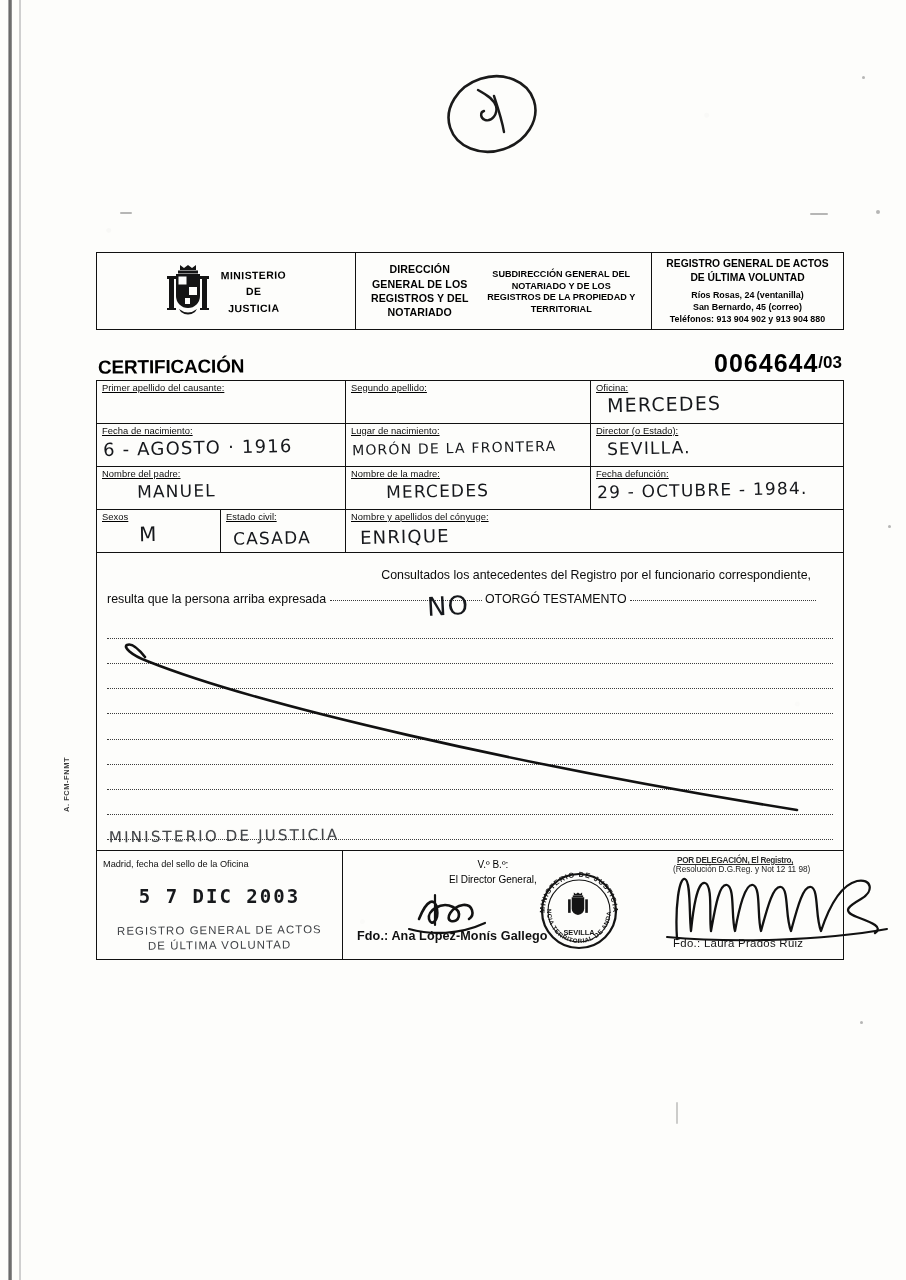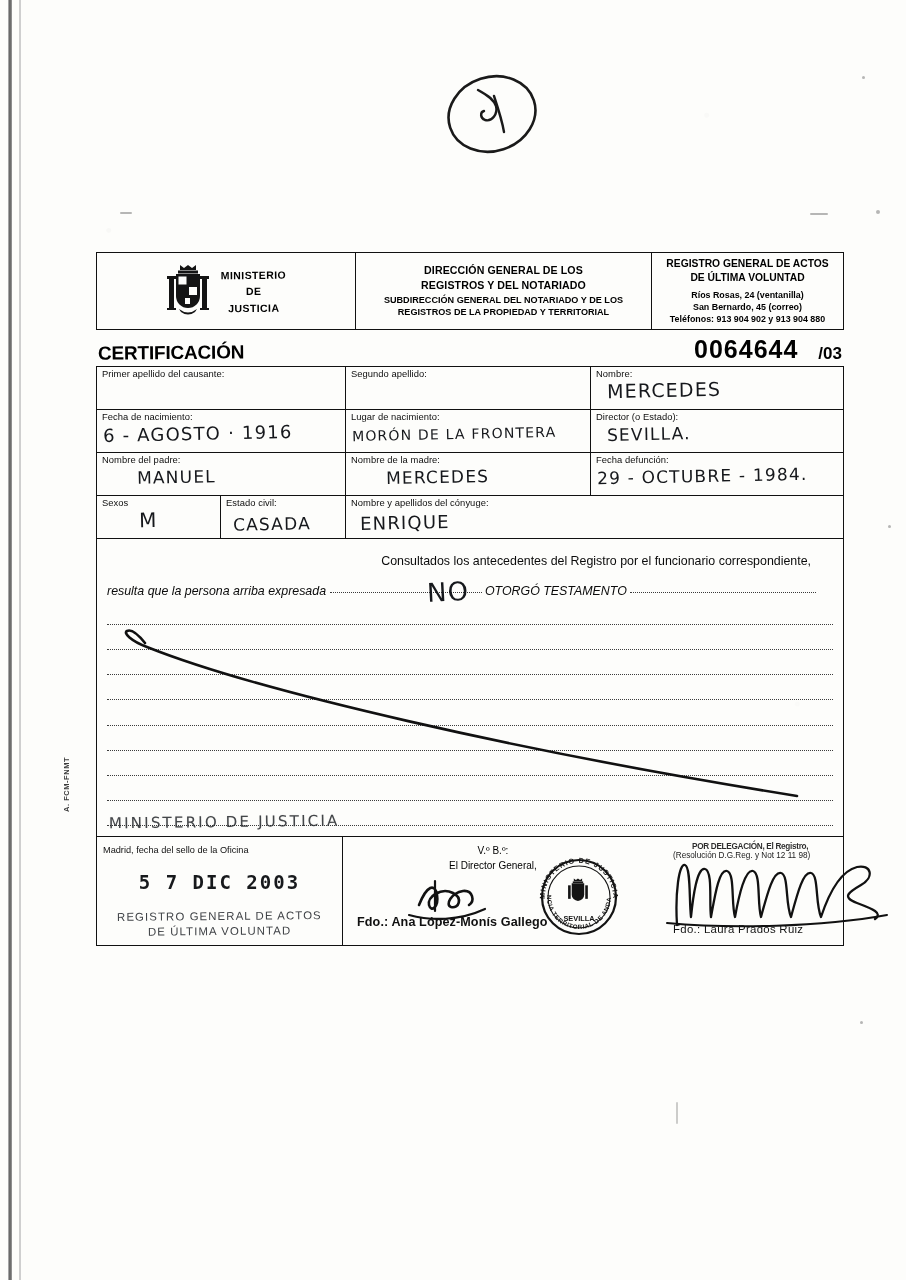--- a/index.html
+++ b/index.html
@@ -27,55 +27,55 @@
 
   
   #pagemark{position:absolute;left:432px;top:56px;width:120px;height:120px;}
 
   
   #cert{position:absolute;left:96px;top:252px;width:748px;}
 
   .hdr{display:flex;border:1.6px solid #111;}
   .hdr-c{padding:4px 6px;display:flex;align-items:center;justify-content:center;}
   .hdr-c.c1{width:246px;border-right:1.6px solid #111;gap:10px;}
-  .hdr-c.c2{width:283px;border-right:1.6px solid #111;flex-direction:column;}
+  .hdr-c.c2{width:283px;border-right:1.6px solid #111;flex-direction:row;}
   .hdr-c.c3{flex:1;flex-direction:column;}
   .coat{width:46px;height:58px;flex:none;}
   .minjust{font-size:10.5px;font-weight:bold;line-height:1.55;text-align:center;
            letter-spacing:.4px;transform:rotate(-.6deg);}
   .t1{font-size:10.6px;font-weight:bold;line-height:1.35;text-align:center;letter-spacing:.1px;}
   .t2{font-size:9.1px;font-weight:bold;line-height:1.3;text-align:center;margin-top:3px;letter-spacing:0;}
   .t3{font-size:10.3px;font-weight:bold;line-height:1.35;text-align:center;}
   .t4{font-size:8.9px;font-weight:bold;line-height:1.35;text-align:center;margin-top:4px;}
 
   .certrow{display:flex;align-items:flex-end;justify-content:space-between;
-           margin-top:5px;padding:0 2px 2px 2px;}
+           margin-top:19px;padding:0 2px 2px 2px;}
   #certtitle{font-size:19px;font-weight:bold;letter-spacing:-.2px;transform:rotate(-.5deg);}
-  .certnum{display:flex;align-items:flex-end;gap:20px;}
+  .certnum{display:flex;align-items:center;}
   #certnumber{font-size:25px;font-weight:bold;letter-spacing:1px;}
   #certsuffix{font-size:17px;font-weight:bold;}
 
   
   .ftable{border:1.4px solid #111;border-top:1.4px solid #111;}
-  .frow{display:flex;border-bottom:1.3px solid #111;height:42px;}
+  .frow{display:flex;border-bottom:1.3px solid #111;height:42px;text-decoration:underline;}
   .frow:last-child{border-bottom:none;}
   .fc{position:relative;padding:1px 5px;box-sizing:border-box;overflow:hidden;}
   .fc+.fc{border-left:1.3px solid #111;}
   .lbl{font-size:9.4px;color:#0e0e0e;letter-spacing:.05px;white-space:nowrap;}
   .val{position:absolute;font-size:17px;}
 
   .w1{width:248px;} .w2{width:245px;} .w3{flex:1;}
   .s1{width:123px;} .s2{width:125px;} .s3{flex:1;}
 
   
   #bodybox{border:1.5px solid #111;border-top:none;height:298px;position:relative;
            padding:16px 26px 0 10px;box-sizing:border-box;}
   .para{font-size:12.4px;line-height:1.05;color:#0b0b0b;}
   .para .l1{display:block;text-align:right;padding-right:6px;}
-  .para .l2{display:block;margin-top:17px;white-space:nowrap;font-style:italic;}
+  .para .l2{display:block;margin-top:11px;white-space:nowrap;}
   .dots{display:inline-block;border-bottom:1.5px dotted #3a3a3a;vertical-align:2px;}
   #noword{position:absolute;left:330px;top:38px;font-size:26px;transform:rotate(-3deg);}
   .rulewrap{position:absolute;left:10px;right:10px;top:84px;}
   .rule{height:1px;border-bottom:1.4px dotted #3c3c3c;margin-bottom:23.2px;}
   #strike{position:absolute;left:0;top:52px;width:728px;height:230px;pointer-events:none;}
 
   
   #footer{border:1.5px solid #111;border-top:none;display:flex;height:108px;}
   .fleft{width:246px;border-right:1.5px solid #111;position:relative;padding:8px 6px;box-sizing:border-box;}
   .fright{flex:1;position:relative;}
@@ -88,21 +88,21 @@
   #stampdate{font-family:"DejaVu Sans Mono","Liberation Mono",monospace;font-size:19px;
              font-weight:bold;letter-spacing:2px;text-align:center;margin-top:16px;color:#17191c;}
   .stampreg{text-align:center;margin-top:16px;font-size:11.4px;line-height:1.35;
             letter-spacing:1.1px;color:#2b2e33;opacity:.9;transform:rotate(-.5deg);}
 
   .vb{position:absolute;left:106px;top:6px;text-align:center;font-size:10px;line-height:1.5;}
   #fdo1{position:absolute;left:14px;top:78px;font-size:12.6px;font-weight:bold;
         letter-spacing:.1px;color:#101010;}
   #fdo2{position:absolute;left:330px;top:86px;font-size:11.4px;color:#141414;letter-spacing:.3px;}
   .deleg{position:absolute;left:330px;top:4px;font-size:8.2px;line-height:1.45;color:#1a1a1a;}
-  .deleg .ov{position:absolute;left:19px;top:0;font-weight:bold;letter-spacing:-.3px;opacity:.92;}
+  .deleg .ov{position:absolute;left:4px;top:0;font-weight:bold;letter-spacing:-.3px;opacity:.92;text-decoration:underline;}
   #seal{position:absolute;left:190px;top:14px;width:92px;height:92px;}
   #sig1{position:absolute;left:58px;top:38px;width:120px;height:50px;}
   #sig2{position:absolute;left:318px;top:16px;width:260px;height:78px;}
 
   .vtext{position:absolute;left:62px;top:812px;width:90px;
          transform:rotate(-90deg);transform-origin:left top;
          font-size:7.4px;letter-spacing:.6px;color:#3b3b3b;font-weight:bold;}
 </style>
 </head>
 <body>
@@ -191,21 +191,21 @@
     <div class="frow">
       <div class="fc w1">
         <div class="lbl">Primer apellido del causante:</div>
         <div class="val hand" style="left:28px;top:14px;"></div>
       </div>
       <div class="fc w2">
         <div class="lbl">Segundo apellido:</div>
         <div class="val hand" style="left:30px;top:14px;"></div>
       </div>
       <div class="fc w3">
-        <div class="lbl">Nombre:</div>
+        <div class="lbl">Oficina:</div>
         <div class="val hand" style="left:16px;top:12px;font-size:19px;">MERCEDES</div>
       </div>
     </div>
 
     <div class="frow">
       <div class="fc w1">
         <div class="lbl">Fecha de nacimiento:</div>
         <div class="val hand" style="left:6px;top:13px;font-size:18px;">6 - AGOSTO · 1916</div>
       </div>
       <div class="fc w2">

